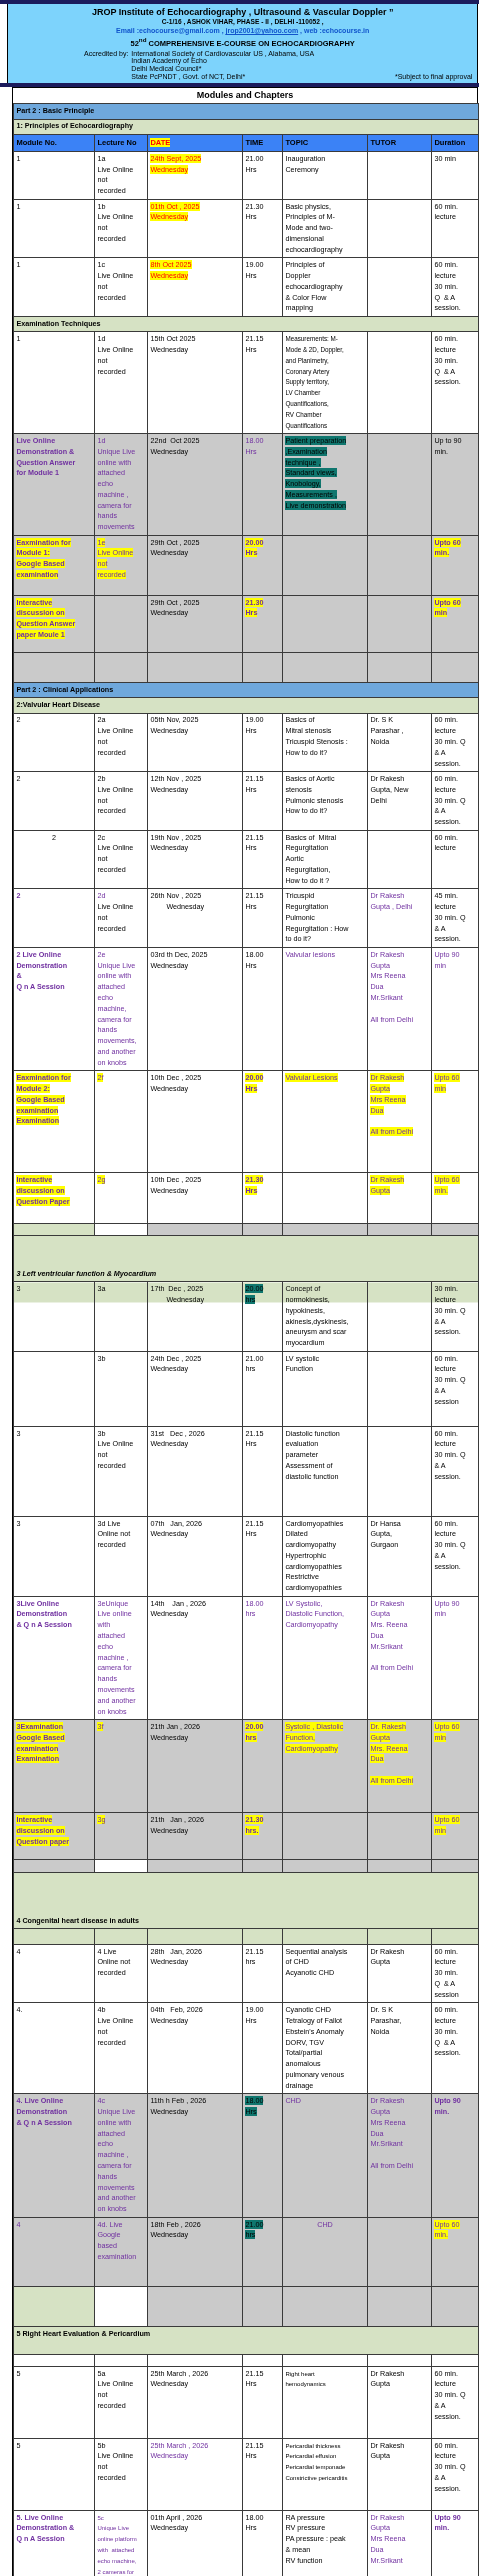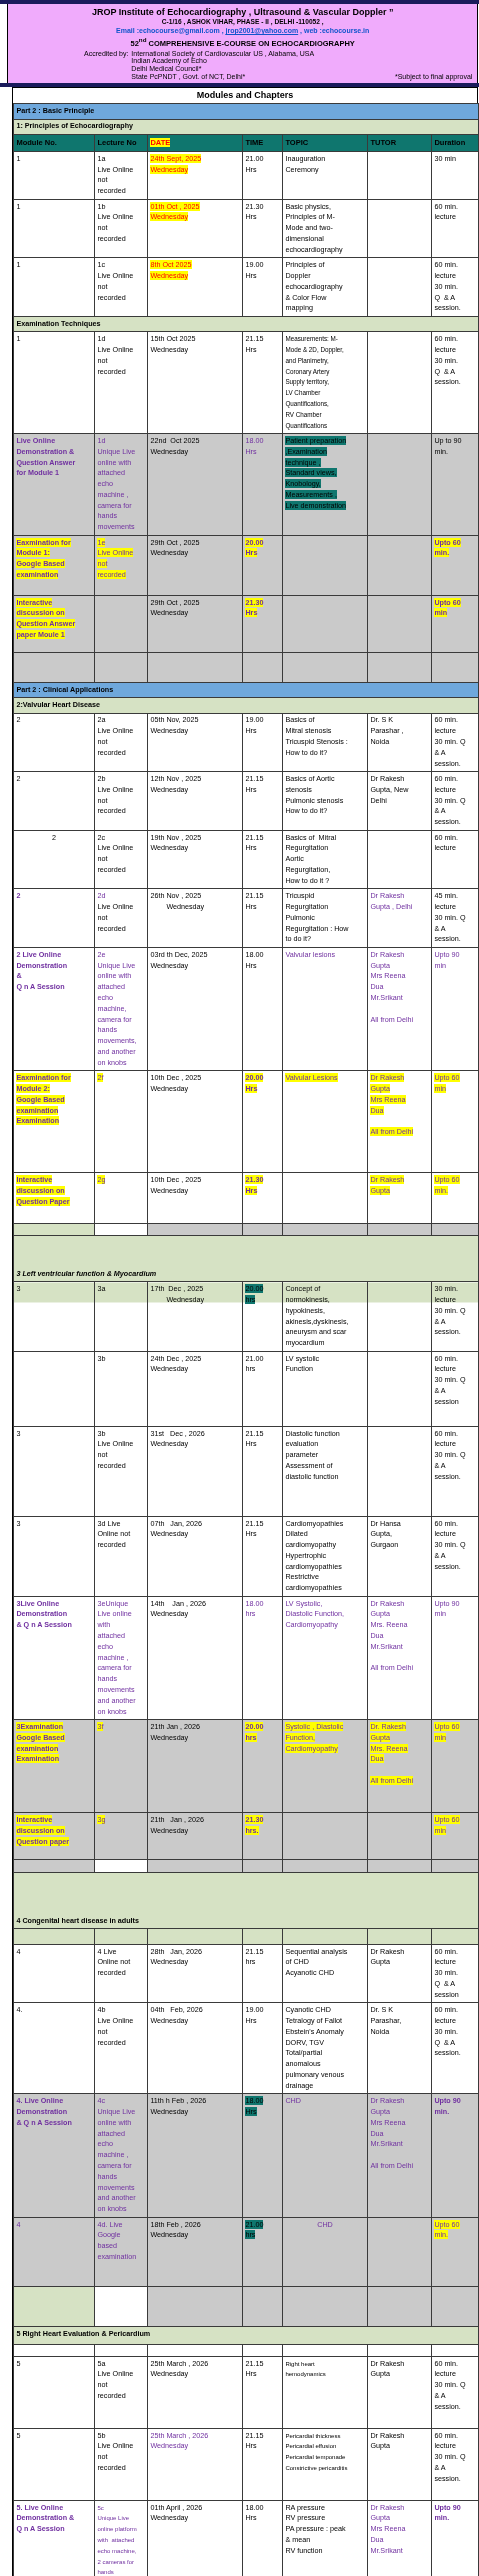--- a/index.html
+++ b/index.html
@@ -1,40 +1,40 @@
 <!DOCTYPE html>
 <html style="font-size:9.6px"><head>
 <meta charset="utf-8">
 <style>
   html,body{margin:0;padding:0;background:#ffffff;}
   body{width:480px;font-family:"Liberation Sans",sans-serif;color:#000;-webkit-font-smoothing:antialiased;}
   .navy-bar{background:#1b1b5c;height:4.2px;width:100%;}
   .navy-bar.thin{height:3.6px;}
 
   
-  .letterhead{border-left:1.2px solid #000;border-right:1.2px solid #000;margin:0 1.8px 0 7.2px;padding:3px 4.8px 1.8px 4.8px;background:#f0abfc;}
+  .letterhead{border-left:1.2px solid #000;border-right:1.2px solid #000;margin:0 1.8px 0 7.2px;padding:3px 4.8px 1.8px 4.8px;background:#7dd3fc;}
   .lh-title{text-align:center;font-weight:bold;font-size:9px;}
   .lh-address{text-align:center;font-weight:bold;font-size:6.6px;margin-top:1.2px;}
   .lh-email{text-align:center;font-weight:bold;font-size:7px;color:#1155cc;margin-top:1.8px;}
   .lh-email a{color:#1155cc;}
   .lh-email a.nolink{text-decoration:none;}
   .lh-course{text-align:center;font-weight:bold;font-size:7.5px;margin-top:1.8px;}
   .lh-accred{display:flex;font-size:7px;margin:2.4px 0 1.2px 71px;}
   .lh-accred-label{white-space:pre;}
   .lh-accred-lines{margin-left:3px;}
   .lh-accred-lines div{margin-bottom:0.6px;}
   .lh-last{display:flex;justify-content:space-between;}
   .lh-note{padding-left:12px;white-space:nowrap;}
 
   
   .table-outer{margin:0 1.8px 0 12px;border:1.2px solid #000;}
   .modules-title{text-align:center;font-weight:bold;font-size:9px;padding:2.4px 0 3px 0;background:#fff;}
   table.sched{border-collapse:collapse;table-layout:fixed;width:100%;}
   table.sched td,table.sched th{border:0.6px solid #3a3a3a;vertical-align:top;padding:1.8px 2.4px;font-size:7.2px;line-height:1.5;word-wrap:break-word;}
-  table.sched th{text-align:left;font-size:7.5px;padding-top:2.4px;padding-bottom:2.4px;background:#0f766e;}
+  table.sched th{text-align:left;font-size:7.5px;padding-top:2.4px;padding-bottom:2.4px;background:#3b82f6;}
   .run{white-space:pre-wrap;}
   .c-p{color:#7030A0;}
   .c-r{color:#FF0000;}
   .hl-y{background:#FFFF00;}
   .hl-w{background:#0f766e;}
   .b{font-weight:bold;}
   .bg-white{background:#ffffff;}
   .bg-gray{background:#cacaca;}
   .bg-green{background:#d6e2c4;}
   .band-blue{background:#6fa8dc;font-weight:bold;font-size:7.5px;}
@@ -695,21 +695,21 @@
         </tr>
         <tr style="height: 40px;">
           <td class="bg-green"></td>
           <td class="bg-white"></td>
           <td class="bg-gray"></td>
           <td class="bg-gray"></td>
           <td class="bg-gray"></td>
           <td class="bg-gray"></td>
           <td class="bg-gray"></td>
         </tr>
-        <tr style="height: 18px;">
+        <tr style="height: 28px;">
           <td colspan="7" class="band-green"><span class="run b">5 Right Heart Evaluation &amp; Pericardium</span></td>
         </tr>
         <tr style="height: 12px;">
           <td class="bg-white"></td>
           <td class="bg-white"></td>
           <td class="bg-white"></td>
           <td class="bg-white"></td>
           <td class="bg-white"></td>
           <td class="bg-white"></td>
           <td class="bg-white"></td>

